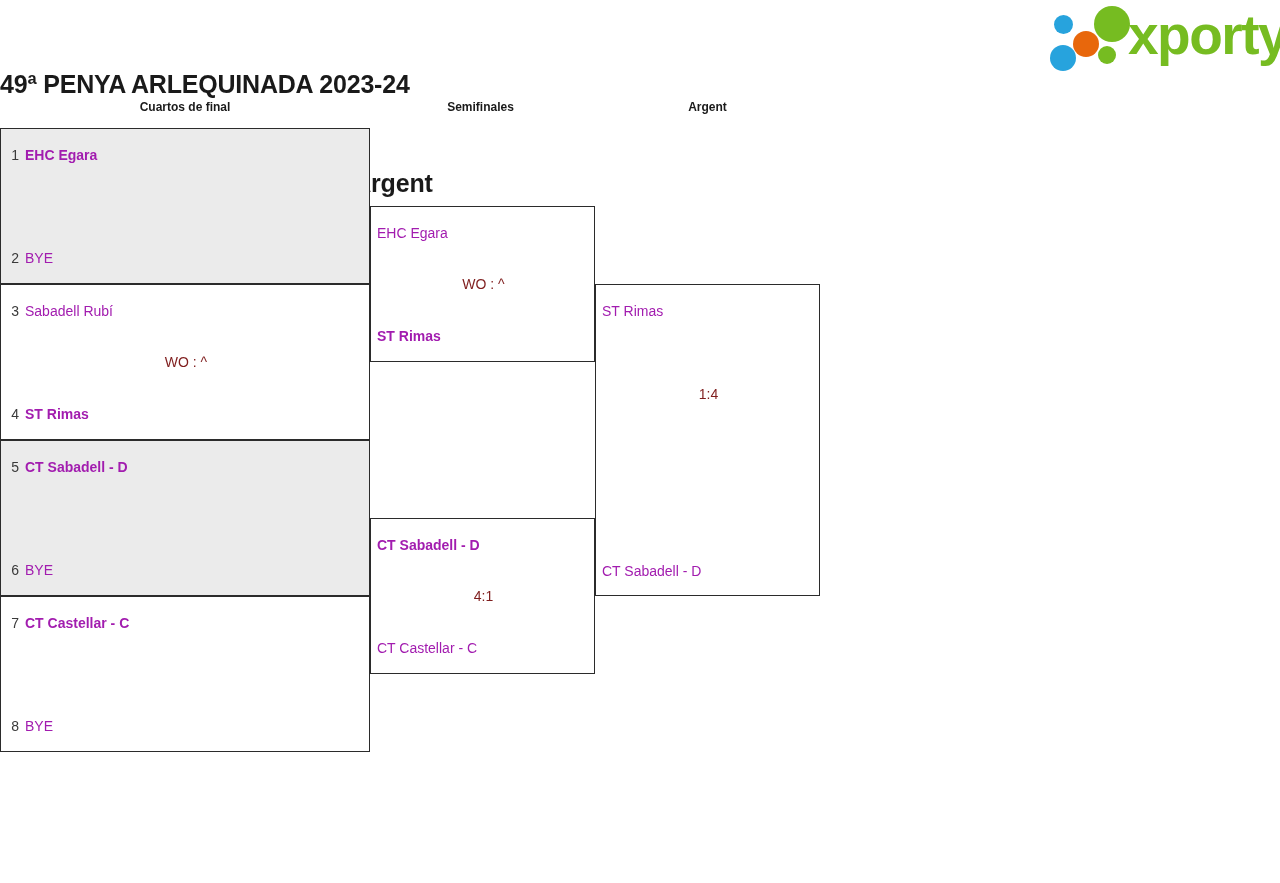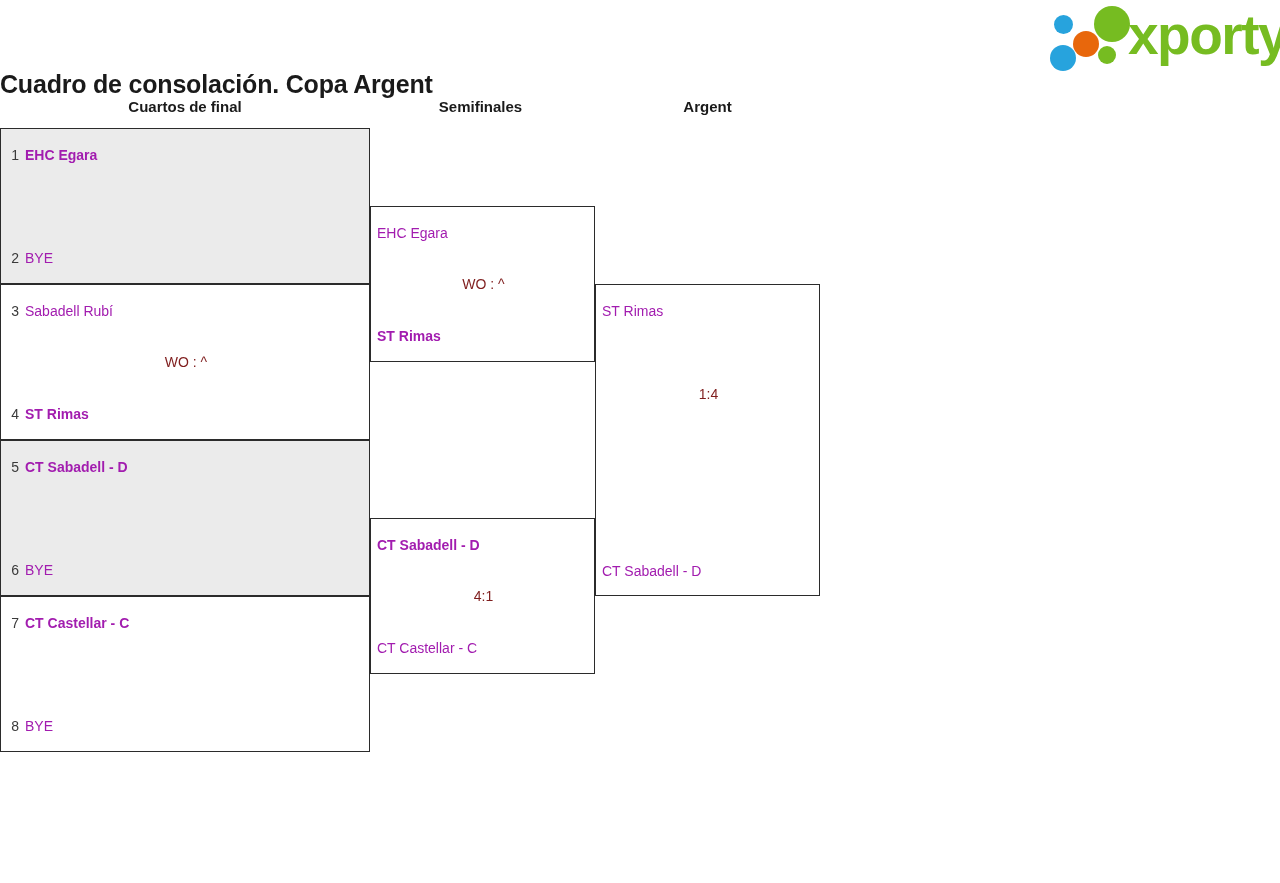--- a/index.html
+++ b/index.html
@@ -60,21 +60,21 @@
     font-weight: bold;
     letter-spacing: -1.5px;
     color: #76bc21;
     line-height: 62px;
   }
 
   
   .round-header {
     position: absolute;
     top: 96px;
-    font-size: 15px;
+    font-size: 12px;
     font-weight: bold;
     color: #1a1a1a;
     text-align: center;
     line-height: 22px;
   }
   #round-header-0 { left: 0px;   width: 370px; }
   #round-header-1 { left: 368px; width: 225px; }
   #round-header-2 { left: 595px; width: 225px; }
 
   
@@ -139,20 +139,21 @@
   .r3 .competitor { left: 6px; }
   .r3 .comp-top    { top: 17px; }
   .r3 .comp-bottom { top: 277px; }
   .r3 .score { left: 0px; width: 225px; top: 100px; }
 </style>
 </head>
 <body>
 
 <div id="page-header">
   <div id="tournament-title">
+    <span id="title-line-1">49ª PENYA ARLEQUINADA 2023-24</span>
     <span id="title-line-2">Cuadro de consolación. Copa Argent</span>
   </div>
 
   <div id="brand-logo">
     <span class="dot" id="dot-green-big"></span>
     <span class="dot" id="dot-blue-top"></span>
     <span class="dot" id="dot-orange"></span>
     <span class="dot" id="dot-blue-bot"></span>
     <span class="dot" id="dot-green-small"></span>
     <span id="logo-wordmark">xporty</span>

